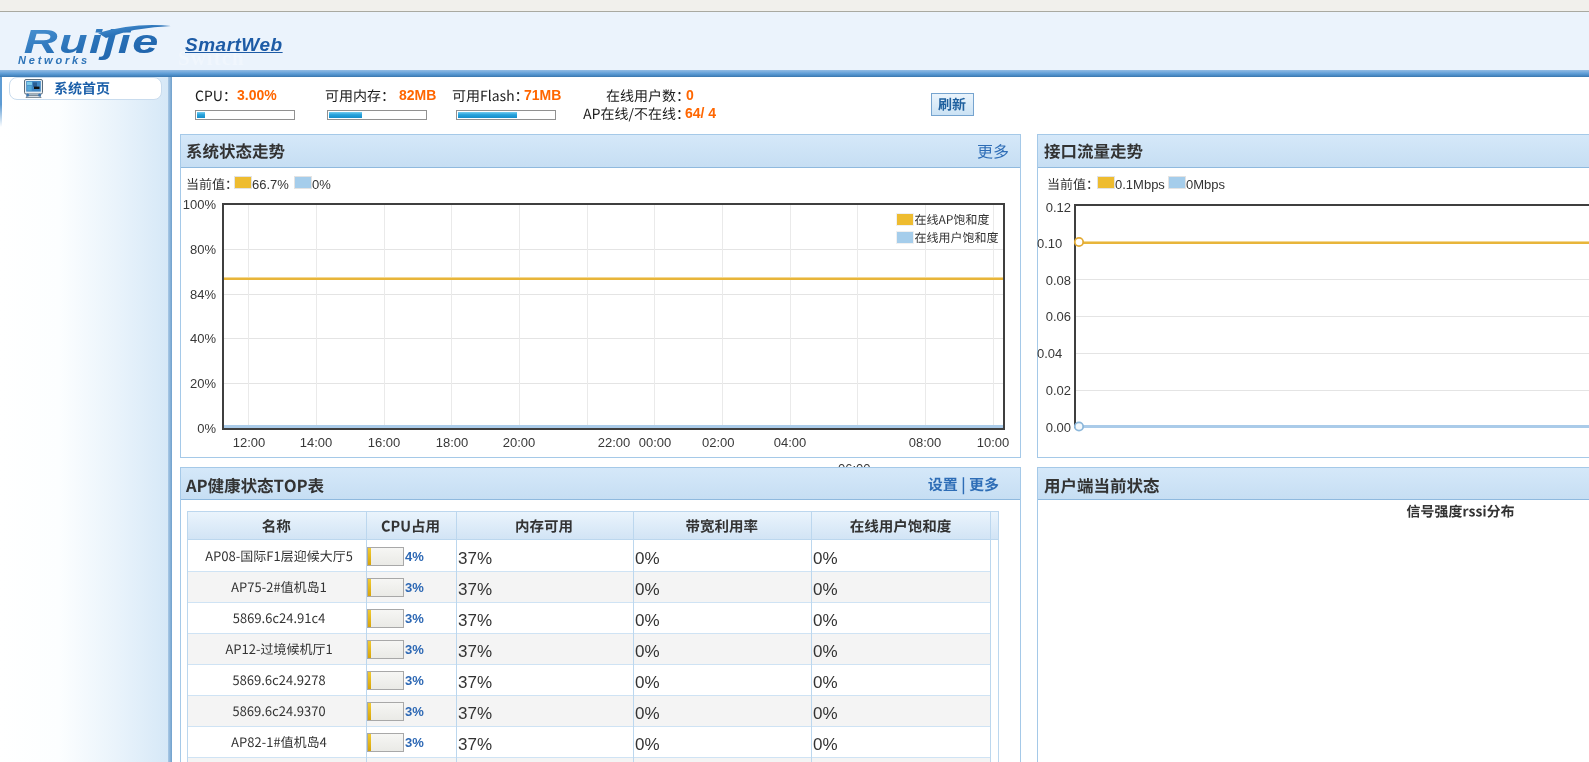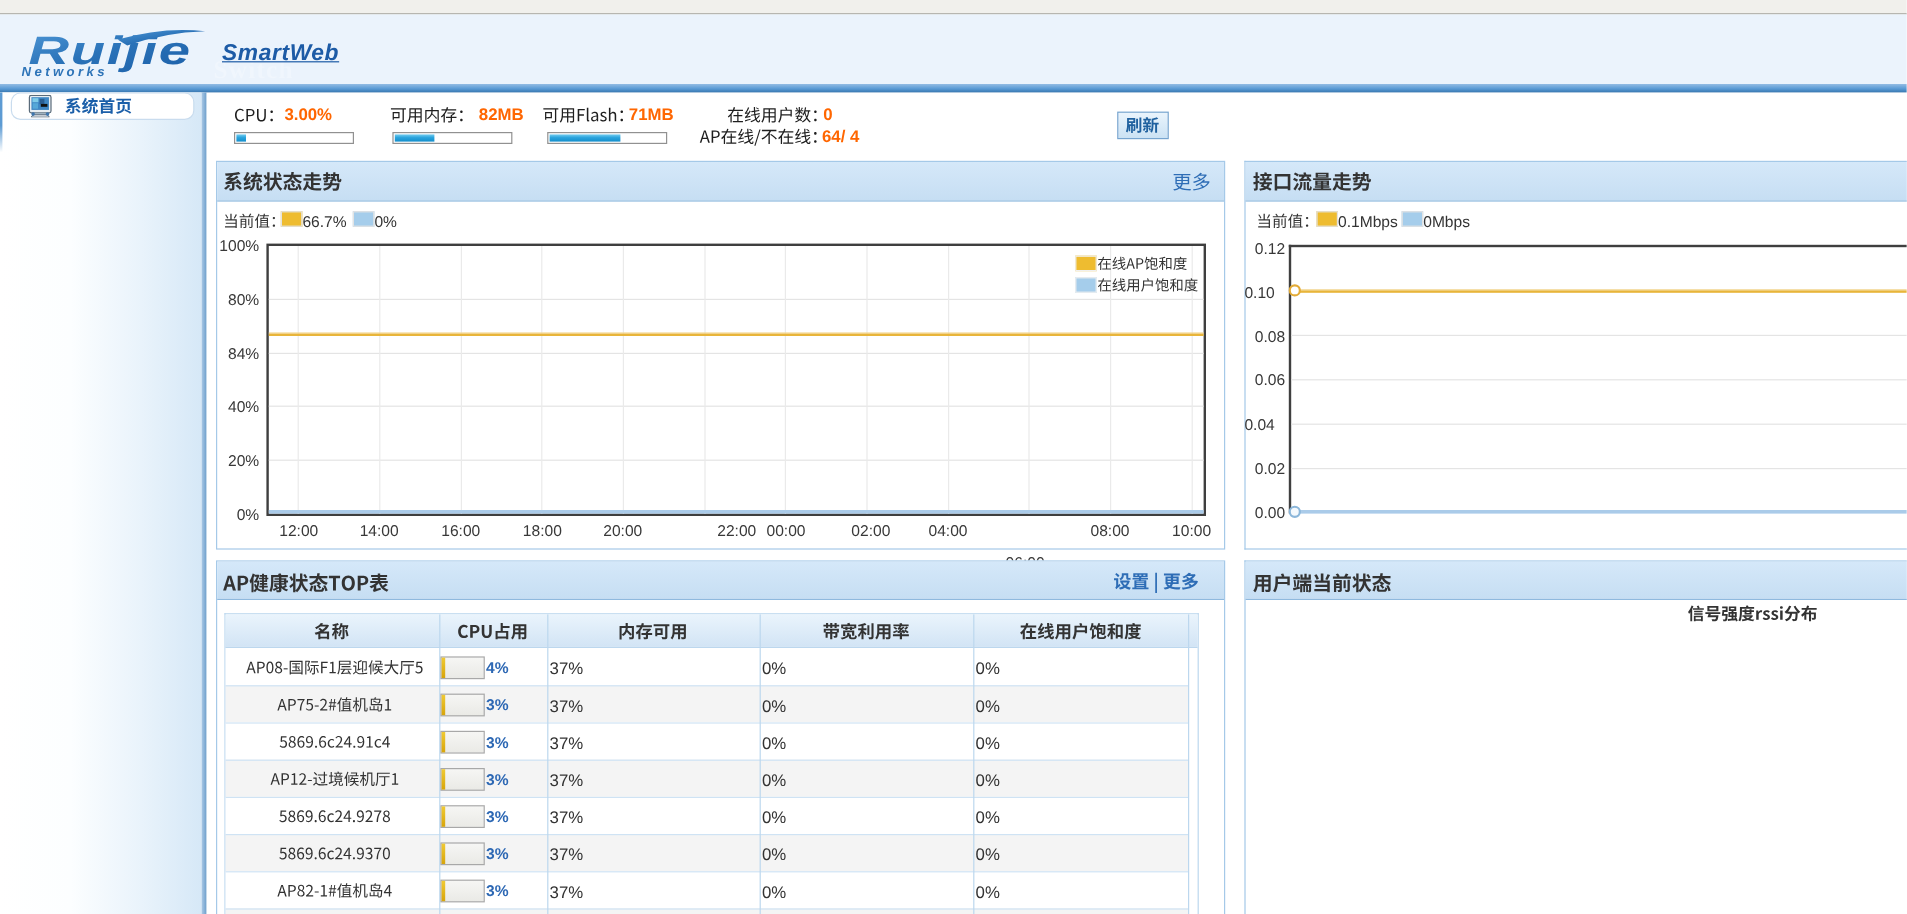--- a/index.html
+++ b/index.html
@@ -25,21 +25,21 @@
   #refreshbtn { left:931px; top:93px; width:43px; height:23px; background:linear-gradient(#eaf4fc,#cbe2f4); border:1px solid #76a4cf; }
   
   .panel { border:1px solid #a5c9e8; background:#fff; }
   .phead { position:absolute; left:0; top:0; width:100%; height:33px; background:linear-gradient(#d5e8f9,#c6def3); border-bottom:1px solid #8fb9de; }
   .sw { position:absolute; width:18px; height:13px; }
   .swy { background:#eebc30; border:1px solid #e3e3e3; }
   .swb { background:#a5cdeb; border:1px solid #e3e3e3; }
   .axlab { position:absolute; font-size:13px; color:#383838; }
   .gridh { position:absolute; background:#e4e4e4; height:1px; }
   .gridv { position:absolute; background:#eaeaea; width:1px; }
-  .cell { position:absolute; font-size:14px; color:#333; }
+  .cell { position:absolute; font-size:17px; color:#333; }
   .cpubox { position:absolute; width:37px; height:19px; border:1px solid #a8a8a8; background:linear-gradient(#f6f6f4,#eaeae6); }
   .cpuyel { position:absolute; left:0; top:0; width:3px; height:17px; background:linear-gradient(#f0ca33,#d8a50a); }
   .cpuval { position:absolute; font-weight:bold; font-size:13px; color:#2d68b4; }
 </style>
 </head>
 <body>
 <div id="page">
   <div class="abs" id="topstrip"></div>
   <div class="abs" id="header"></div>
 
@@ -136,21 +136,21 @@
   <div class="axlab" style="left:180px;top:376px;width:36px;text-align:right;">20%</div>
   <div class="axlab" style="left:180px;top:421px;width:36px;text-align:right;">0%</div>
 
   <div class="axlab" style="left:229px;top:435px;width:40px;text-align:center;">12:00</div>
   <div class="axlab" style="left:296px;top:435px;width:40px;text-align:center;">14:00</div>
   <div class="axlab" style="left:364px;top:435px;width:40px;text-align:center;">16:00</div>
   <div class="axlab" style="left:432px;top:435px;width:40px;text-align:center;">18:00</div>
   <div class="axlab" style="left:499px;top:435px;width:40px;text-align:center;">20:00</div>
   <div class="axlab" style="left:594px;top:435px;width:40px;text-align:center;">22:00</div>
   <div class="axlab" style="left:635px;top:435px;width:40px;text-align:center;">00:00</div>
-  <div class="axlab" style="left:702px;top:435px;width:40px;text-align:right;">02:00</div>
+  <div class="axlab" style="left:702px;top:435px;width:40px;text-align:left;">02:00</div>
   <div class="axlab" style="left:770px;top:435px;width:40px;text-align:center;">04:00</div>
   <div class="axlab" style="left:838px;top:461px;width:40px;">06:00</div>
   <div class="axlab" style="left:905px;top:435px;width:40px;text-align:center;">08:00</div>
   <div class="axlab" style="left:973px;top:435px;width:40px;text-align:center;">10:00</div>
 
   <div class="abs panel" style="left:1037px;top:134px;width:560px;height:324px;border-right:none;">
     <div class="phead"></div>
   </div>
   <div class="abs sw swy" style="left:1097px;top:176px;"></div>
   <div class="abs" style="left:1115px;top:177px;font-size:13px;color:#333;">0.1Mbps</div>

